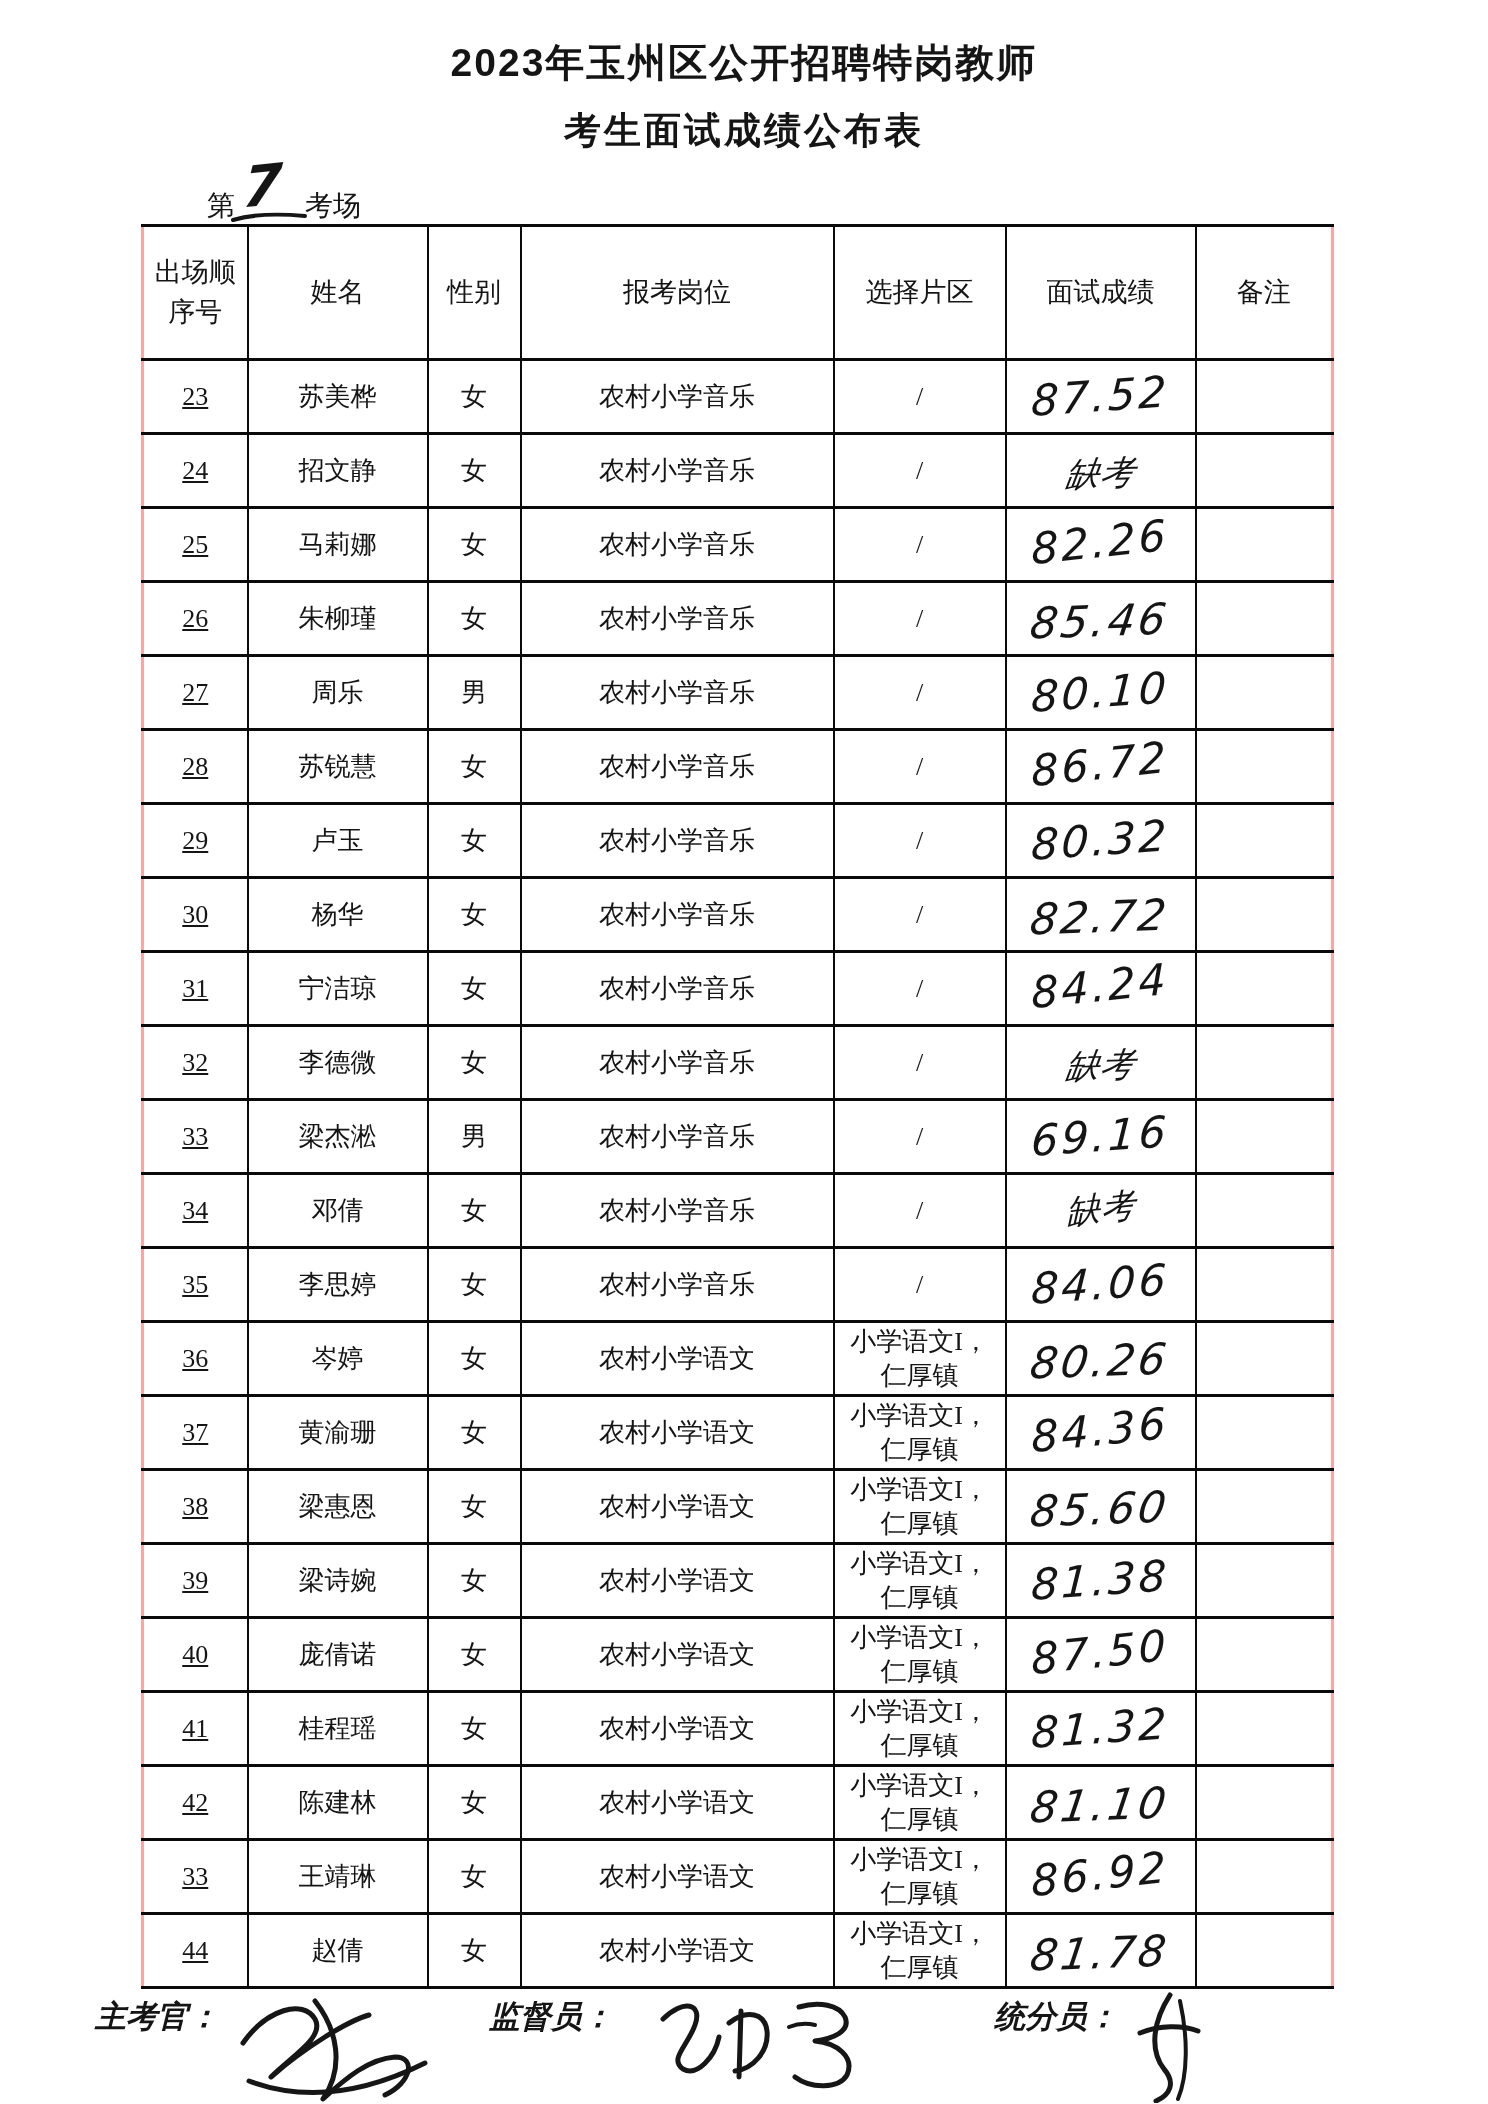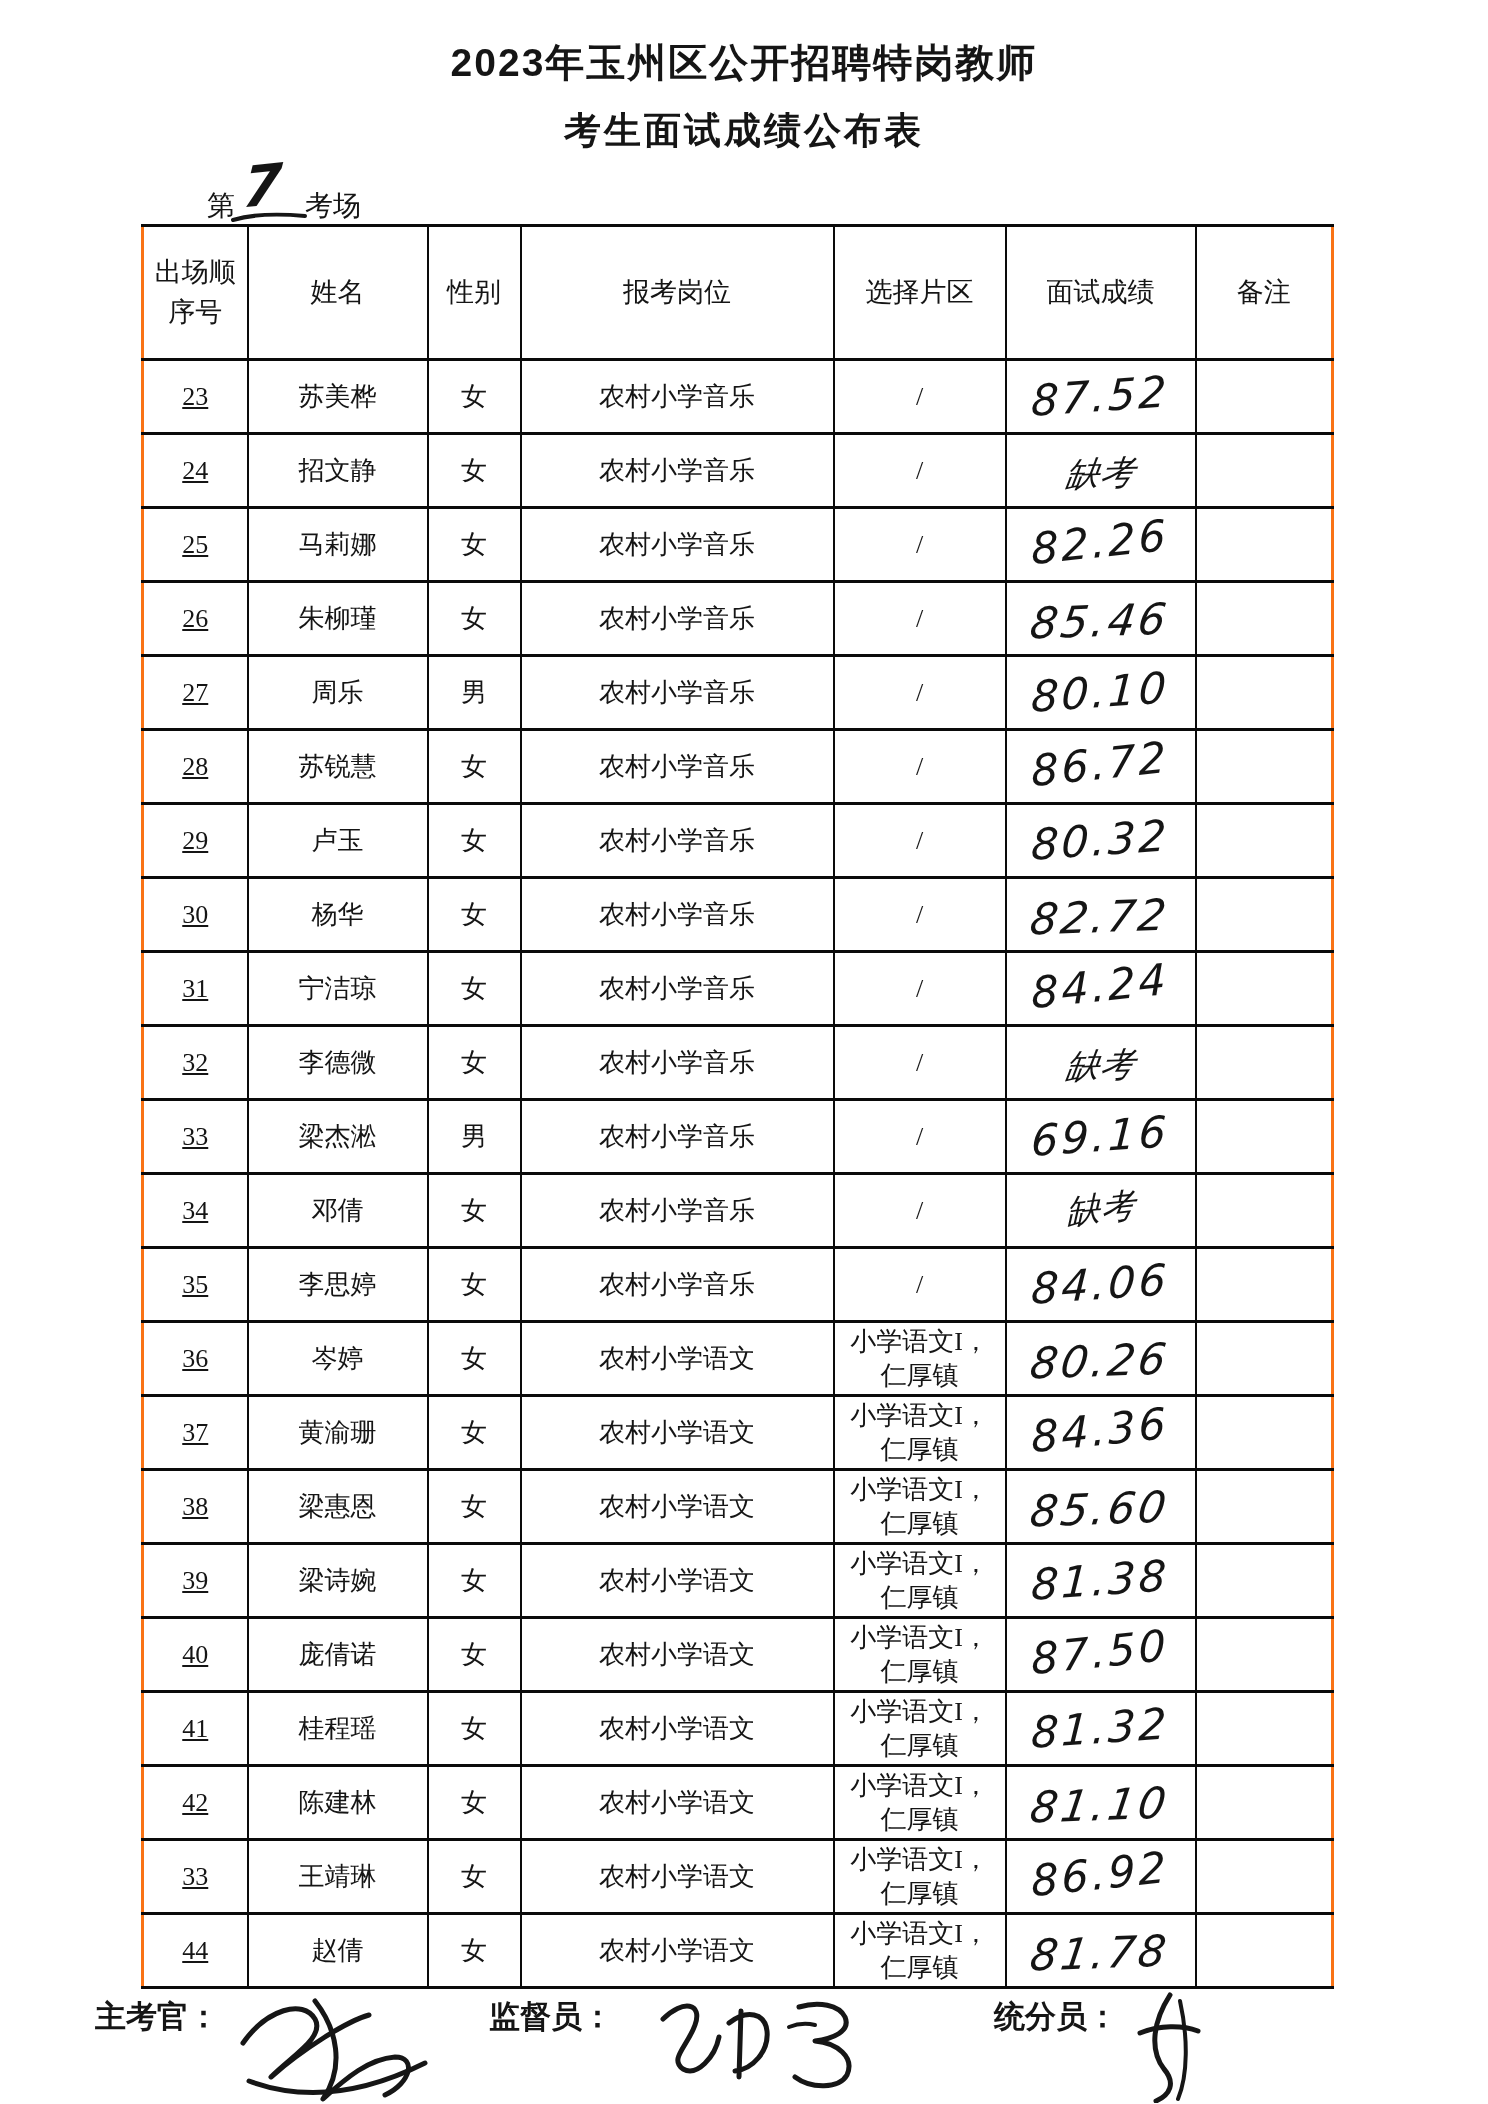--- a/index.html
+++ b/index.html
@@ -45,21 +45,21 @@
   }
   .room-num-underline {
     position: absolute; left: -4px; bottom: 2px; width: 76px; height: 10px;
   }
   .time { margin-right: 60px; font-size: 27px; padding-bottom: 6px; }
   
   table.score-table {
     width: 1190px; margin-left: 141px;
     border-collapse: collapse;
     table-layout: fixed;
-    border: 3px solid #f97316;
+    border: 3px solid #fca5a5;
   }
   .score-table th, .score-table td {
     border: 2px solid #0a0a0a;
     border-top-width: 3px; border-bottom-width: 3px;
     text-align: center; vertical-align: middle;
     overflow: hidden;
   }
   .score-table th {
     height: 134px; font-weight: normal; font-size: 27px;
     line-height: 1.45; word-break: break-all; padding: 0 4px;
@@ -83,20 +83,21 @@
   .footer {
     position: absolute; left: 95px; top: 1985px;
     width: 1300px; height: 119px;
     display: flex; align-items: flex-start;
   }
   .sig-group { display: flex; align-items: flex-start; position: relative; }
   .sig-label {
     font-family: "Liberation Sans", "DejaVu Sans", sans-serif;
     font-weight: bold; font-size: 31px; line-height: 1; padding-top: 16px;
     white-space: nowrap;
+    font-style: italic;
   }
   .sig-svg { display: block; }
   .g1 { margin-right: 40px; }
   .g2 { margin-right: 95px; gap: 36px; }
   svg path { fill: none; stroke: #161616; stroke-linecap: round; stroke-linejoin: round; }
 </style>
 </head>
 <body>
 
 <div class="page">

